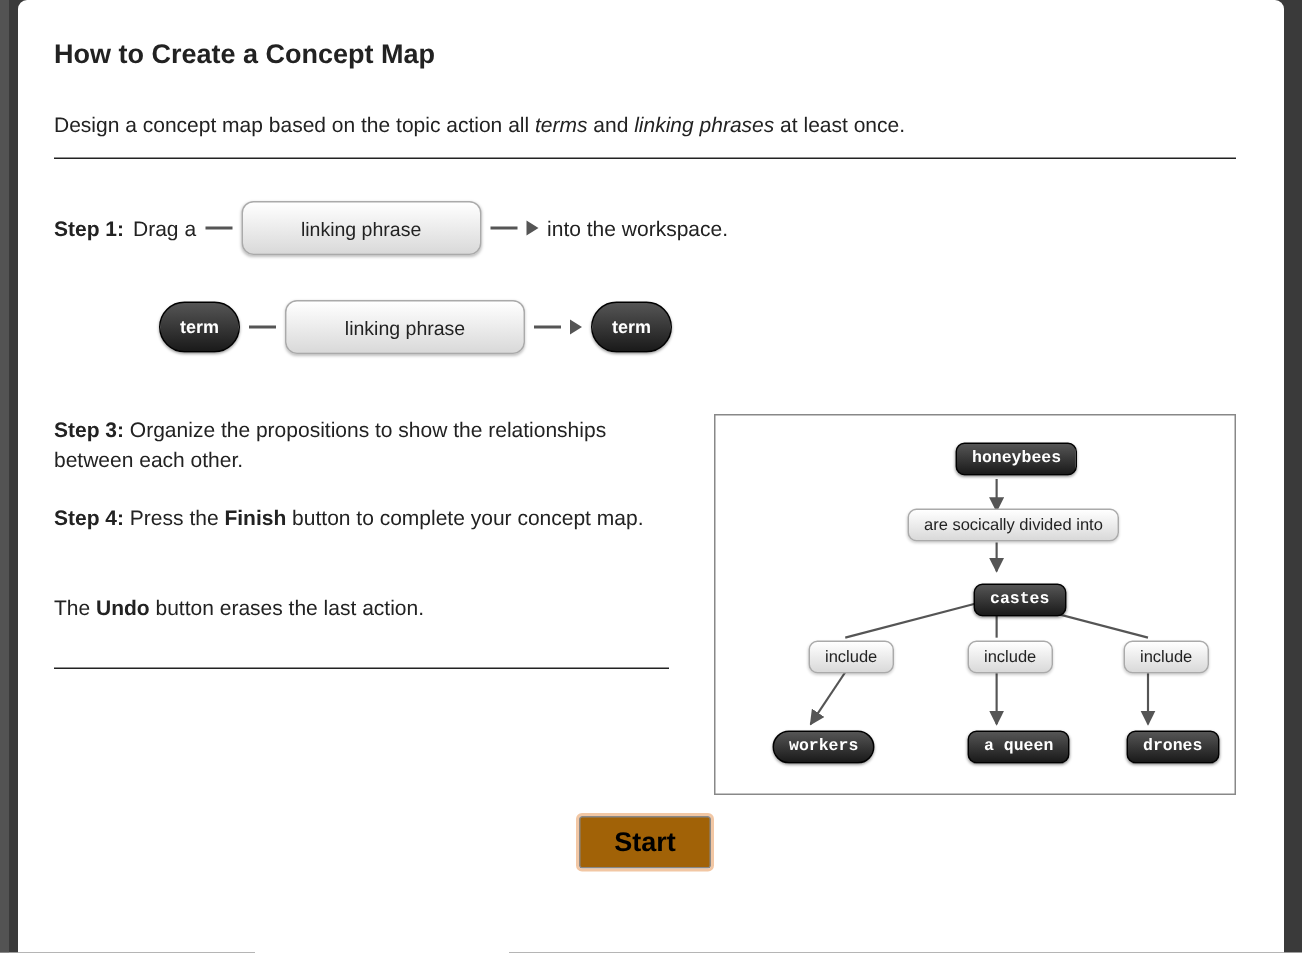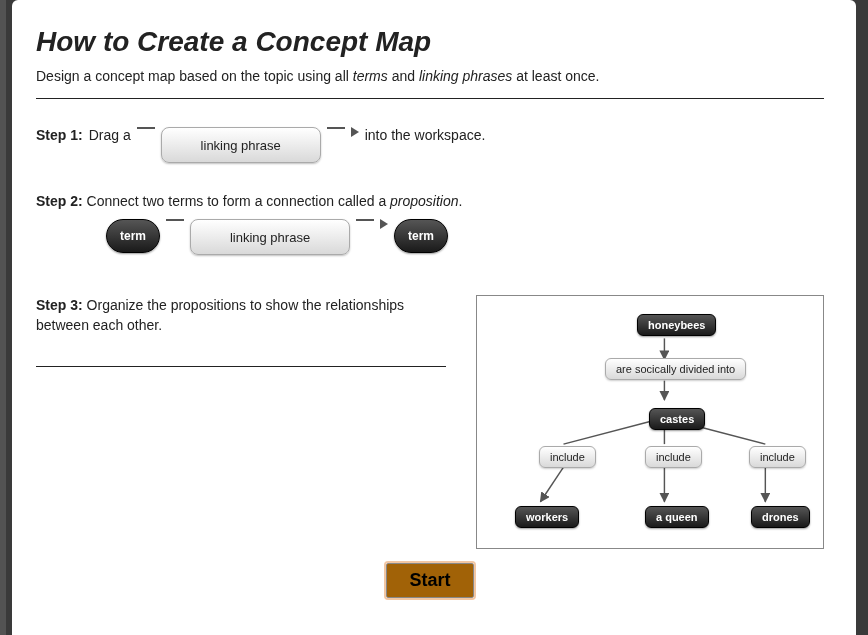--- a/index.html
+++ b/index.html
@@ -22,45 +22,44 @@
     left:12px; top:0;
     width: 844px;
     height: 635px;
     background:#fff;
     border-radius: 6px 6px 0 0;
     padding: 26px 32px 20px 24px;
     color:#222;
     text-align:left;
   }
   h1 {
-    font-size: 28px;
+    font-size: 18px;
     font-weight: bold;
-    margin: 0 0 10px 0;
-    font-style: italic;
+    margin: 0 0 28px 0;
   }
   .intro {
     font-size: 14px;
     margin: 0 0 14px 0;
   }
   .intro .em { font-style: italic; }
   hr.sep {
     border: none;
     border-top: 1.5px solid #222;
     margin: 0 0 28px 0;
   }
   hr.sep2 {
     border: none;
     border-top: 1.5px solid #222;
     width: 410px;
     margin: 30px 0 0 0;
   }
 
   .step-row {
     display:flex;
-    align-items:flex-start;
+    align-items:center;
     flex-wrap:wrap;
     gap:6px;
     font-size:14px;
     margin-bottom: 30px;
   }
   .step-label { font-weight:bold; }
 
   .token-linking {
     display:inline-flex;
     align-items:center;
@@ -124,20 +123,21 @@
     display:flex; align-items:center; justify-content:center;
     padding: 4px 10px;
     white-space:nowrap;
   }
   .node.dark {
     background: linear-gradient(#555,#1a1a1a);
     color:#fff;
     border:1px solid #000;
     box-shadow:0 1px 2px rgba(0,0,0,0.4);
     font-weight:bold;
+    font-family:Liberation Mono, monospace;
   }
   .node.light {
     background: linear-gradient(#ffffff,#d9d9d9);
     color:#222;
     border:1px solid #aaa;
     box-shadow:0 1px 2px rgba(0,0,0,0.2);
   }
   svg.edges { position:absolute; left:0; top:0; width:100%; height:100%; pointer-events:none; }
 
   .start-wrap {
@@ -161,52 +161,54 @@
 </head>
 <body>
 
 <div class="side-sliver"></div>
 
 <div class="modal">
 
   <h1>How to Create a Concept Map</h1>
 
   <p class="intro">
-    <span>Design a concept map based on the topic using all </span><span class="em">terms</span><span> and </span><span class="em">linking phrases</span><span> at least once.</span>
+    <span>Design a concept map based on the topic action all </span><span class="em">terms</span><span> and </span><span class="em">linking phrases</span><span> at least once.</span>
   </p>
 
   <hr class="sep">
 
   <div class="step-row">
     <span class="step-label">Step 1:</span>
     <span>Drag a</span>
     <span class="connector-line"></span>
     <span class="token-linking">linking phrase</span>
     <span class="connector-line"></span>
     <span class="arrowhead"></span>
     <span>into the workspace.</span>
   </div>
 
-  <div style="font-size:14px; margin-bottom:10px;">
-    <span class="step-label">Step 2:</span>
-    <span>Connect two terms to form a connection called a </span><span style="font-style:italic">proposition</span><span>.</span>
-  </div>
   <div class="step-row" style="margin-left:70px; margin-bottom:40px;">
     <span class="token-term">term</span>
     <span class="connector-line"></span>
     <span class="token-linking">linking phrase</span>
     <span class="connector-line"></span>
     <span class="arrowhead"></span>
     <span class="token-term">term</span>
   </div>
 
   <div class="cols">
     <div class="left-col">
       <p>
         <span class="bold">Step 3:</span><span> Organize the propositions to show the relationships between each other.</span>
+      </p>
+      <p style="margin-bottom:40px;">
+        <span class="bold">Step 4:</span><span> Press the </span><span class="bold">Finish</span><span> button to complete your concept map.</span>
+      </p>
+      <p class="tight">
+        <span>The </span><span class="bold">Undo</span><span> button erases the last action.</span>
       </p>
       <hr class="sep2">
     </div>
 
     <div class="diagram-box">
       <svg class="edges" viewBox="0 0 360 254">
         <defs>
           <marker id="ah" viewBox="0 0 10 10" refX="9" refY="5" markerWidth="7" markerHeight="7" orient="auto">
             <path d="M0,0 L10,5 L0,10 z" fill="#555"></path>
           </marker>
@@ -220,21 +222,21 @@
         <line x1="195" y1="174" x2="195" y2="210" stroke="#555" stroke-width="1.5" marker-end="url(#ah)"></line>
         <line x1="300" y1="174" x2="300" y2="210" stroke="#555" stroke-width="1.5" marker-end="url(#ah)"></line>
       </svg>
 
       <div class="node dark" style="left:160px; top:18px;">honeybees</div>
       <div class="node light" style="left:128px; top:62px;">are socically divided into</div>
       <div class="node dark" style="left:172px; top:112px;">castes</div>
       <div class="node light" style="left:62px;  top:150px;">include</div>
       <div class="node light" style="left:168px; top:150px;">include</div>
       <div class="node light" style="left:272px; top:150px;">include</div>
-      <div class="node dark" style="left:38px;  top:210px;">workers</div>
+      <div class="node dark" style="left:38px;  top:210px;border-radius:11px;">workers</div>
       <div class="node dark" style="left:168px; top:210px;">a queen</div>
       <div class="node dark" style="left:274px; top:210px;">drones</div>
     </div>
   </div>
 
   <div class="start-wrap">
     <button class="start">Start</button>
   </div>
 
 </div>

